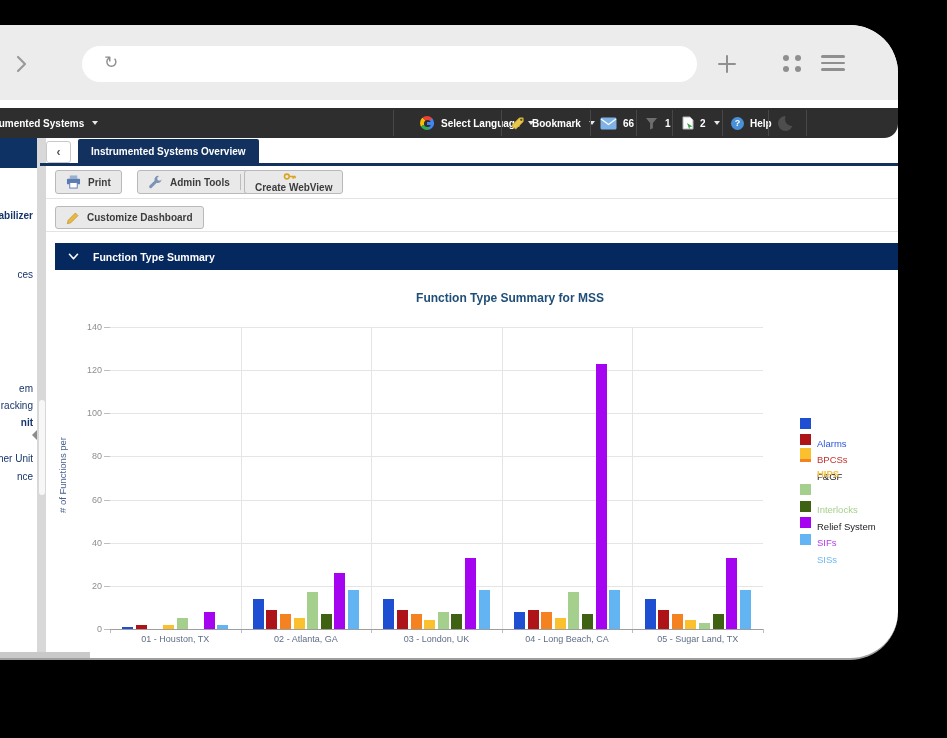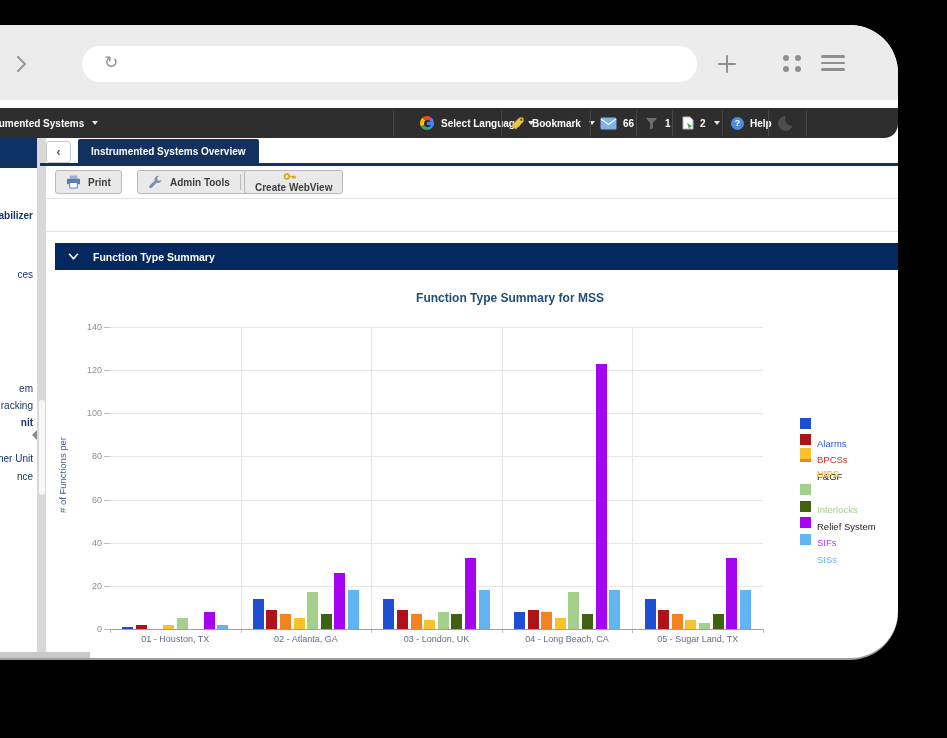--- a/index.html
+++ b/index.html
@@ -237,20 +237,26 @@
     <div class="abtn" style="left:244px;flex-direction:column;">
       <svg width="16" height="13" viewBox="0 0 17 14">
         <circle cx="4.5" cy="7" r="3" fill="none" stroke="#d9a520" stroke-width="2"></circle>
         <path d="M7.5 7h8M12.5 7v3M15 7v2.2" stroke="#d9a520" stroke-width="2"></path>
       </svg>
       <span>Create WebView</span>
     </div>
 
     <div class="divline" style="top:173px;"></div>
 
+    <div class="abtn cust-btn">
+      <svg width="14" height="14" viewBox="0 0 16 16">
+        <path d="M1.5 14.5l1-4 8.2-8.2 3 3-8.2 8.2z" fill="#e8b93c" stroke="#b5892a" stroke-width="0.7"></path>
+      </svg>
+      <span>Customize Dashboard</span>
+    </div>
 
     <div class="divline" style="top:206px;"></div>
 
     <div class="panel-header">
       <svg width="11" height="8" viewBox="0 0 12 9">
         <path d="M1.5 1.5L6 6.5l4.5-5" fill="none" stroke="#fff" stroke-width="1.8" stroke-linecap="round" stroke-linejoin="round"></path>
       </svg>
       <span>Function Type Summary</span>
     </div>
 

